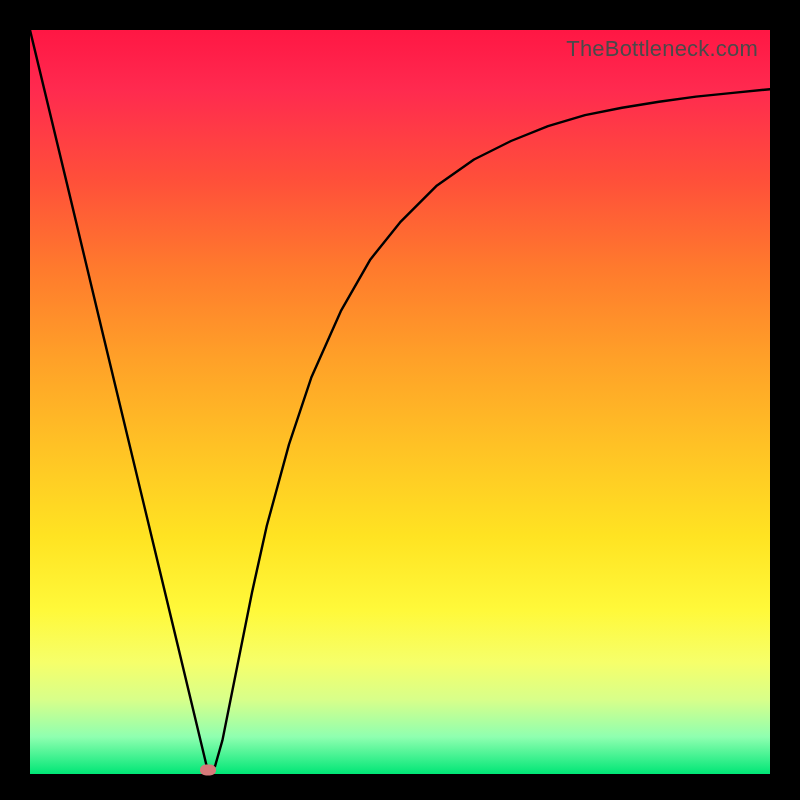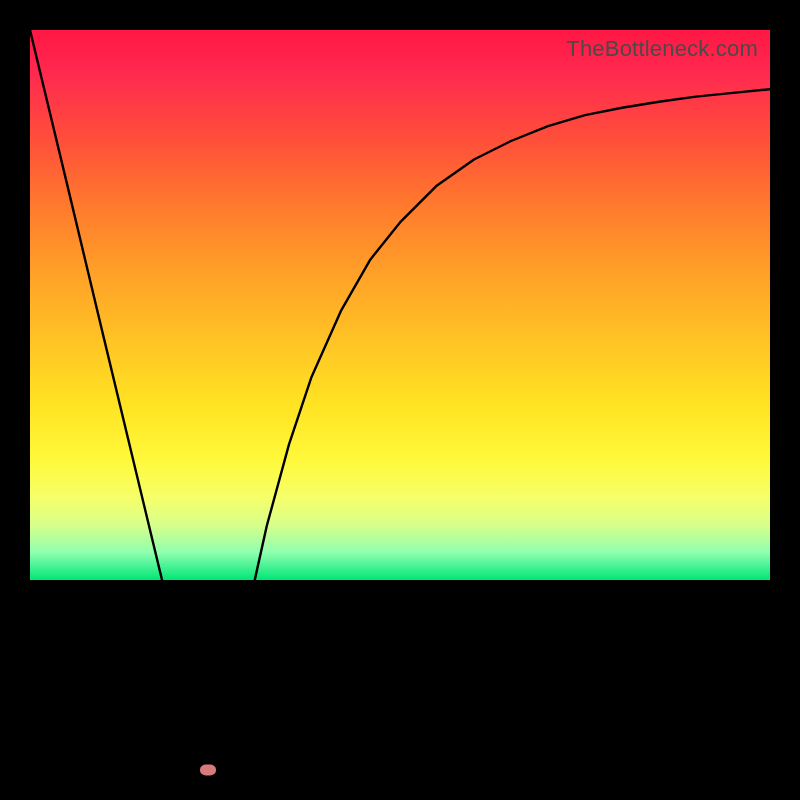--- a/index.html
+++ b/index.html
@@ -9,21 +9,21 @@
     height: 800px;
     background: #000;
     overflow: hidden;
     font-family: Arial, Helvetica, sans-serif;
   }
   .frame {
     position: absolute;
     left: 30px;
     top: 30px;
     width: 740px;
-    height: 550px;
+    height: 744px;
     background: linear-gradient(to bottom,
       #ff1744 0%,
       #ff2a4f 8%,
       #ff4f3a 20%,
       #ff7a2d 32%,
       #ffa028 44%,
       #ffc225 56%,
       #ffe322 68%,
       #fff93a 78%,
       #f6ff6a 85%,

